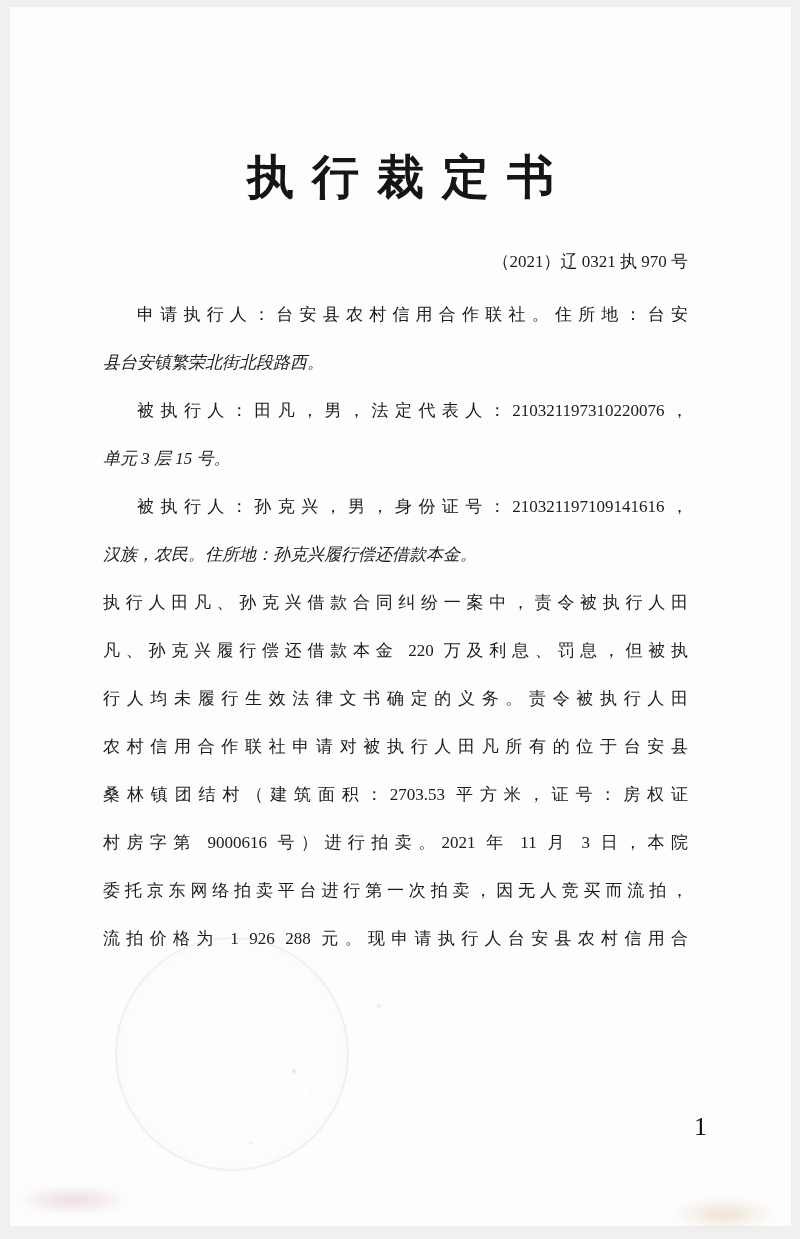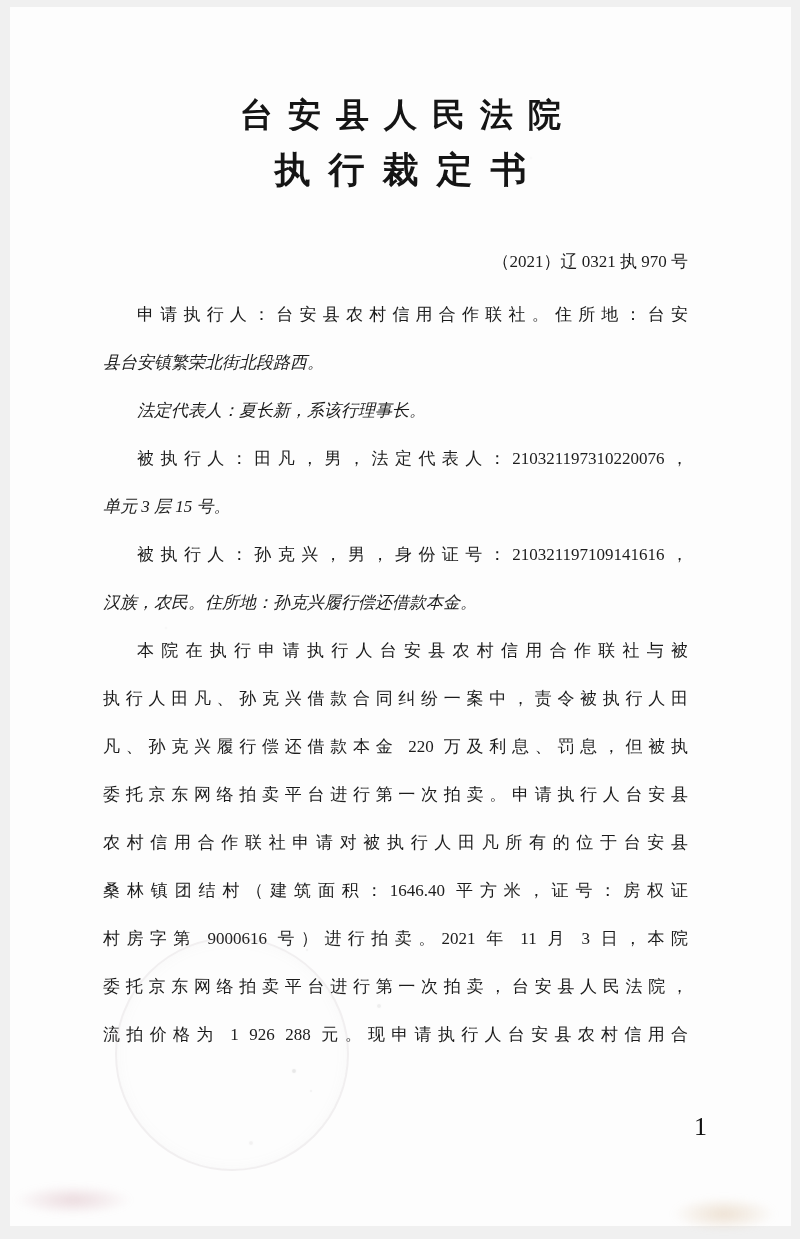--- a/index.html
+++ b/index.html
@@ -26,21 +26,21 @@
     position:absolute;top:86px;left:0;right:0;
     text-align:center;
     font-size:33px;font-weight:bold;
     letter-spacing:15px;text-indent:15px;
     color:#151515;
     white-space:nowrap;
   }
   .doc-type{
     position:absolute;top:139px;left:0;right:0;
     text-align:center;
-    font-size:36px;font-weight:bold;
+    font-size:47px;font-weight:bold;
     letter-spacing:18px;text-indent:18px;
     color:#151515;
     white-space:nowrap;
   }
   
   .text-col{
     position:absolute;left:93px;width:585px;
   }
   .case-number{
     top:243px;
@@ -101,42 +101,39 @@
       155px 620px 1px 0 rgba(150,150,150,0.08),
       520px 150px 1px 0 rgba(150,150,150,0.06),
       630px 740px 1px 0 rgba(150,150,150,0.07);
   }
 </style>
 </head>
 <body>
 
 <div class="page">
 
-  <div class="court-name">台安县人民法院</div>
 
   <div class="doc-type">执行裁定书</div>
 
   <div class="text-col case-number">（2021）辽 0321 执 970 号</div>
 
   <div class="text-col doc-body">
       <div class="bline para-start">申请执行人：台安县农村信用合作联社。住所地：台安</div>
       <div class="bline para-end">县台安镇繁荣北街北段路西。</div>
-      <div class="bline para-start para-end">法定代表人：夏长新，系该行理事长。</div>
       <div class="bline para-start">被执行人：田凡，男，法定代表人：210321197310220076，</div>
       <div class="bline para-end">单元 3 层 15 号。</div>
       <div class="bline para-start">被执行人：孙克兴，男，身份证号：210321197109141616，</div>
       <div class="bline para-end">汉族，农民。住所地：孙克兴履行偿还借款本金。</div>
-      <div class="bline para-start">本院在执行申请执行人台安县农村信用合作联社与被</div>
       <div class="bline">执行人田凡、孙克兴借款合同纠纷一案中，责令被执行人田</div>
       <div class="bline">凡、孙克兴履行偿还借款本金 220 万及利息、罚息，但被执</div>
-      <div class="bline">委托京东网络拍卖平台进行第一次拍卖。申请执行人台安县</div>
+      <div class="bline">行人均未履行生效法律文书确定的义务。责令被执行人田</div>
       <div class="bline">农村信用合作联社申请对被执行人田凡所有的位于台安县</div>
-      <div class="bline">桑林镇团结村（建筑面积：1646.40 平方米，证号：房权证</div>
+      <div class="bline">桑林镇团结村（建筑面积：2703.53 平方米，证号：房权证</div>
       <div class="bline">村房字第 9000616 号）进行拍卖。2021 年 11 月 3 日，本院</div>
-      <div class="bline">委托京东网络拍卖平台进行第一次拍卖，台安县人民法院，</div>
+      <div class="bline">委托京东网络拍卖平台进行第一次拍卖，因无人竞买而流拍，</div>
       <div class="bline">流拍价格为 1 926 288 元。现申请执行人台安县农村信用合</div>
     </div>
 
   <div class="page-number">1</div>
 
   <div class="stamp-ghost"></div>
   <div class="smudge smudge-pink"></div>
   <div class="smudge smudge-tan"></div>
   <div class="scan-noise"></div>
 

